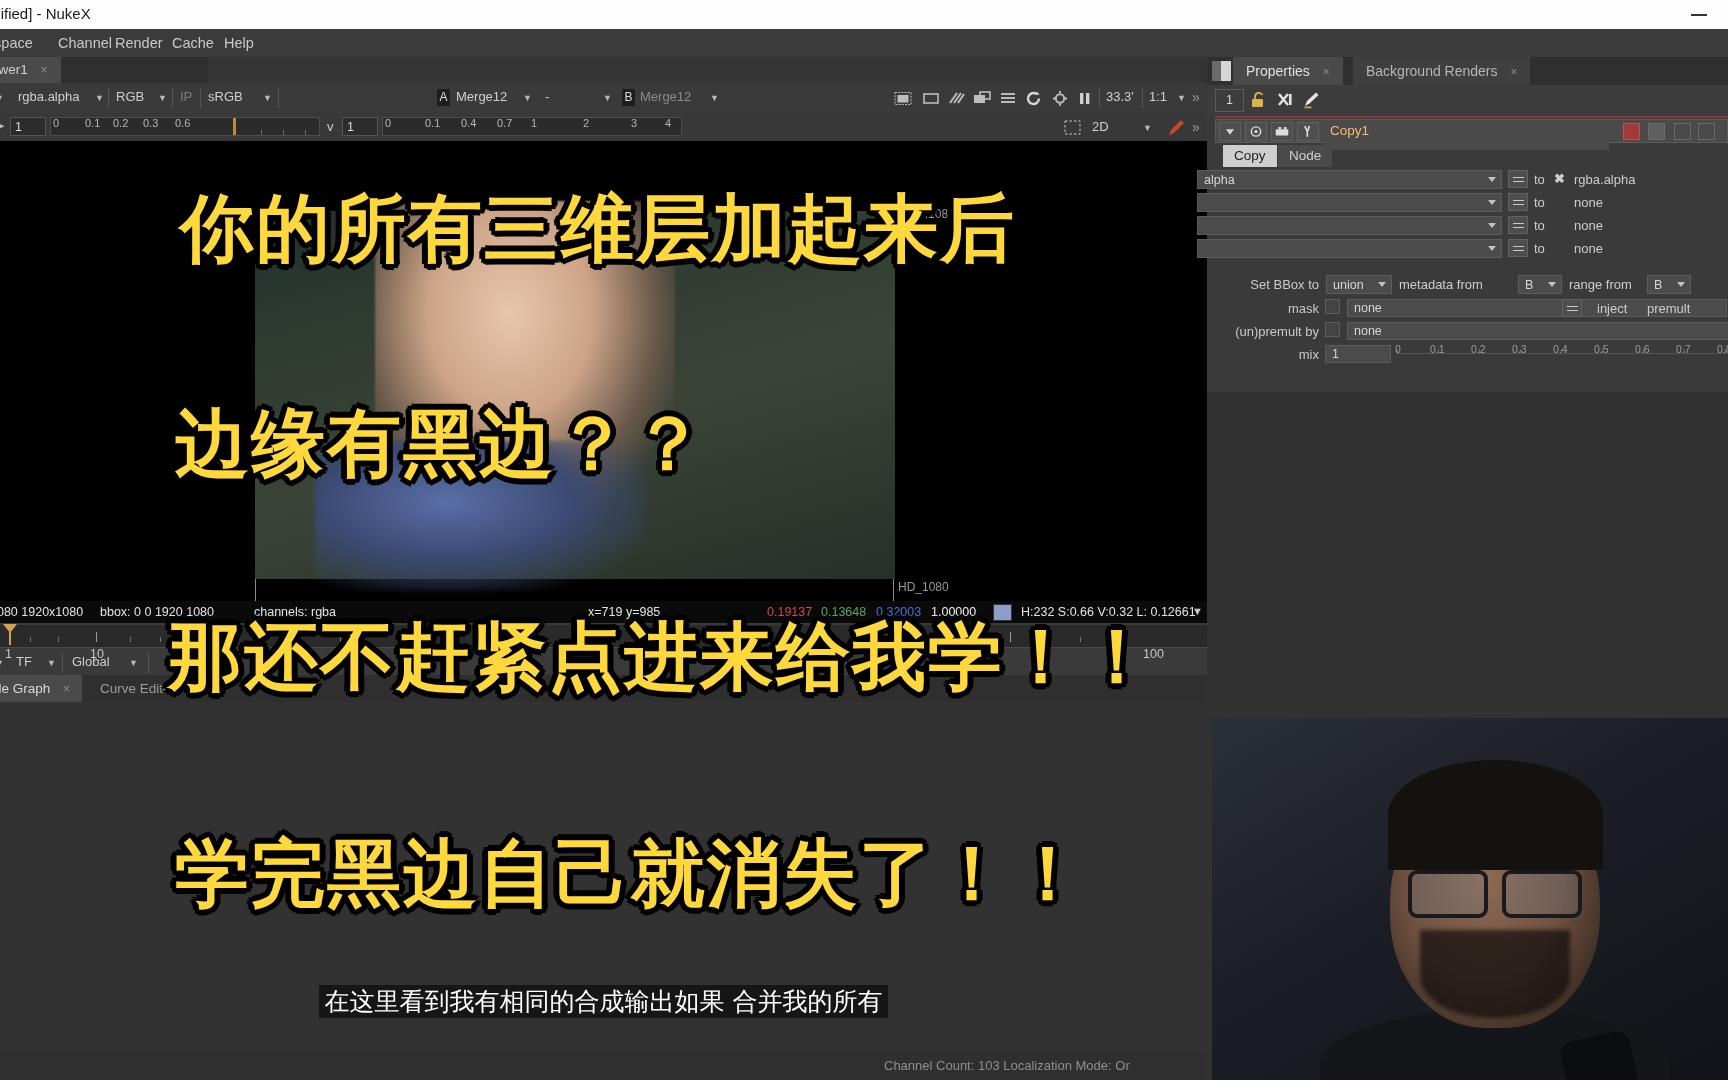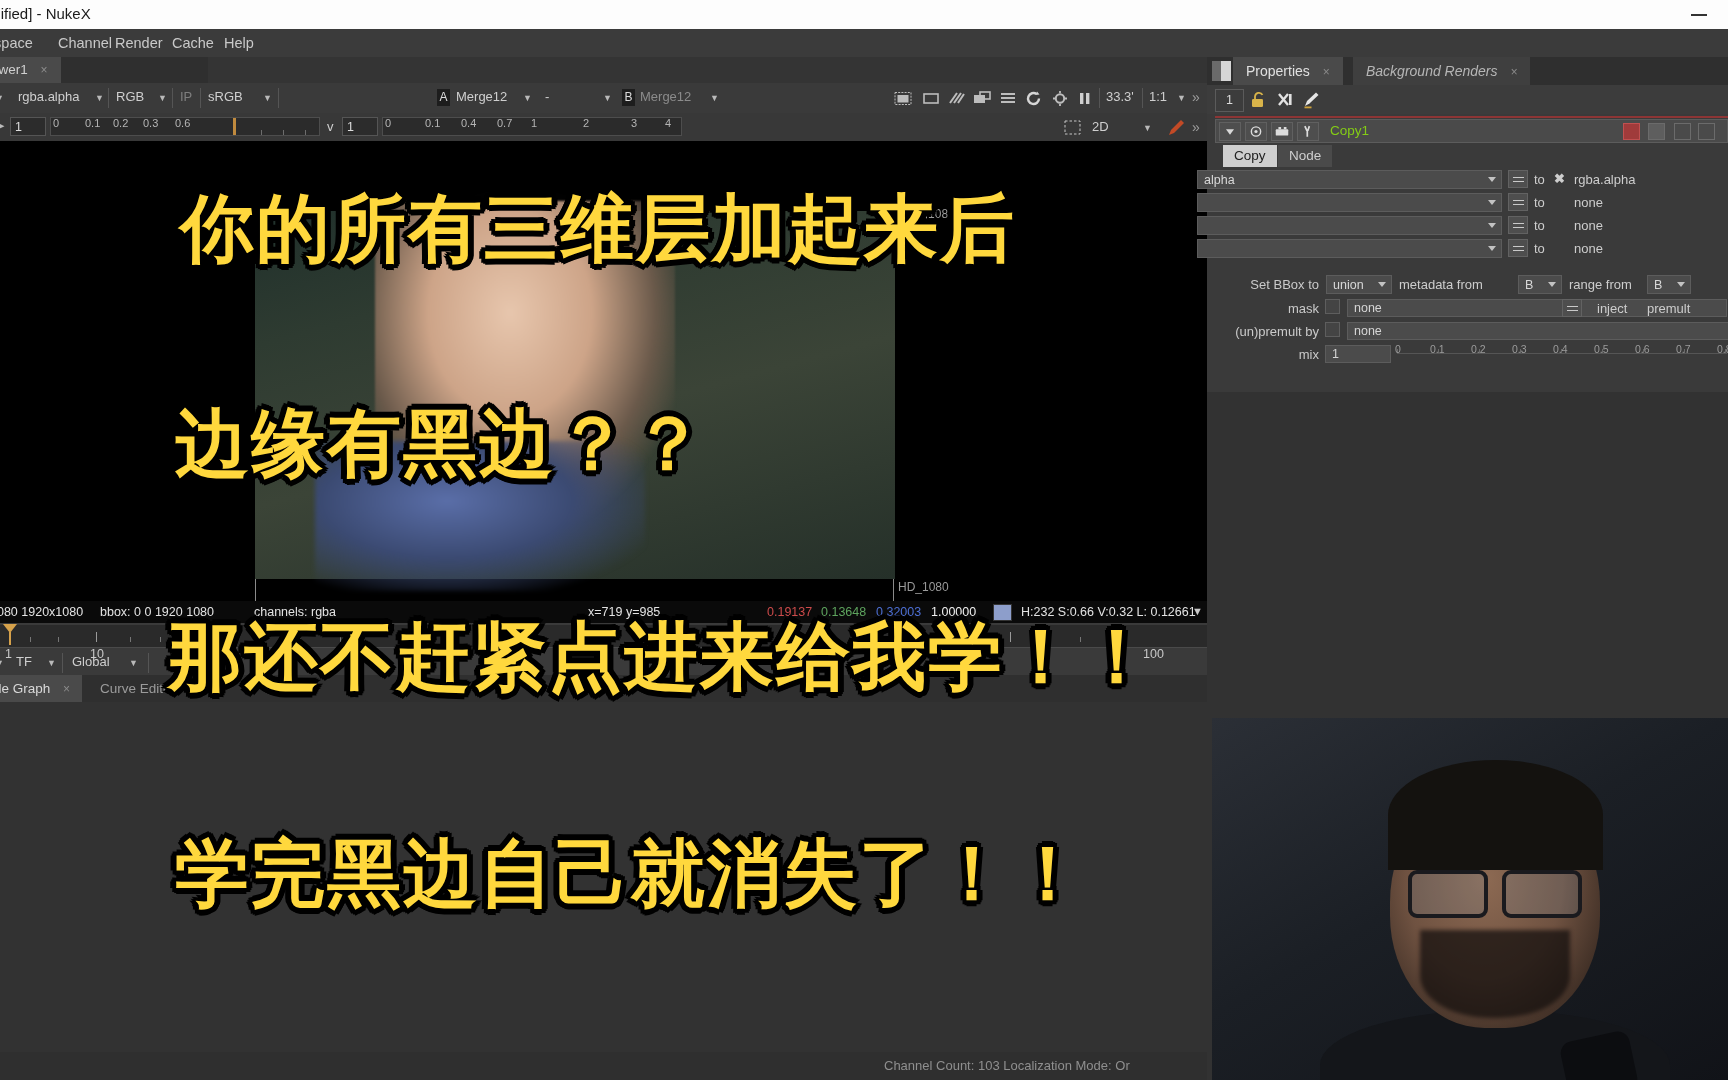--- a/index.html
+++ b/index.html
@@ -80,30 +80,30 @@
 
   
   .ngraph{position:absolute;left:0;top:645px;width:1207px;height:435px;background:#323232;}
 
   
   .rpanel{position:absolute;left:1207px;top:57px;width:521px;height:1023px;background:#3a3a3a;}
   .rtabs{position:absolute;left:0;top:0;width:521px;height:28px;background:#2f2f2f;}
   .gripper{position:absolute;left:5px;top:4px;width:19px;height:20px;background:linear-gradient(90deg,#6a6a6a 0%,#6a6a6a 45%,#d6d6d6 50%,#d6d6d6 100%);}
   .rtab{position:absolute;top:0;height:28px;line-height:28px;font-size:14px;padding:0 13px;white-space:nowrap;}
   .rtab.on{background:#4a4a4a;color:#e0e0e0;}
-  .rtab.off{background:#3f3f3f;color:#b6b6b6;font-style:italic;}
+  .rtab.off{background:#3f3f3f;color:#b6b6b6;}
   .rtab .x{margin-left:9px;color:#8a8a8a;font-size:12px;}
   .rtoolbar{position:absolute;left:0;top:28px;width:521px;height:29px;background:#3c3c3c;}
   .rtoolbar .idx{position:absolute;left:8px;top:4px;width:27px;height:21px;background:#3c3c3c;border:1px solid #5b5b5b;color:#dcdcdc;font-size:12.5px;text-align:center;line-height:21px;}
   .ricon{position:absolute;top:6px;width:20px;height:18px;}
   .redline{position:absolute;left:8px;top:59px;width:513px;height:2px;background:#8d3535;}
 
   .nodehdr{position:absolute;left:8px;top:62px;width:513px;height:24px;background:#4a4a4a;border:1px solid #5c5c5c;box-sizing:border-box;}
   .nhbtn{position:absolute;top:2px;width:22px;height:19px;background:#4e4e4e;border:1px solid #606060;box-sizing:border-box;}
-  .nhname{position:absolute;left:108px;top:1px;width:285px;height:20px;background:#4a4a4a;color:#84cc16;font-size:13.5px;line-height:20px;padding-left:6px;box-sizing:border-box;}
+  .nhname{position:absolute;left:108px;top:1px;width:285px;height:29px;background:#4a4a4a;color:#fdba74;font-size:13.5px;line-height:20px;padding-left:6px;box-sizing:border-box;}
   .nhsq{position:absolute;top:3px;width:15px;height:15px;border:1px solid #6b6b6b;}
 
   .ptabs{position:absolute;left:8px;top:88px;width:513px;height:22px;}
   .ptab{position:absolute;top:0;height:22px;line-height:22px;font-size:13.5px;padding:0 11px;white-space:nowrap;}
   .ptab.on{background:#cfcfcf;color:#222;}
   .ptab.off{background:#4a4a4a;color:#cfcfcf;}
 
   .pbody{position:absolute;left:0;top:110px;width:521px;height:225px;background:#3a3a3a;}
   .plabel{position:absolute;font-size:13px;color:#cacaca;text-align:right;white-space:nowrap;}
   .pdrop{position:absolute;height:19px;background:#4b4b4b;border:1px solid #5c5c5c;box-sizing:border-box;color:#d8d8d8;font-size:12.5px;line-height:18px;padding-left:6px;}
@@ -560,17 +560,20 @@
     <div class="glass" style="left:196px"></div>
     <div class="glass" style="left:290px"></div>
     <div class="mic"></div>
   </div>
 
   <div class="cap" style="left:180px;top:180px;font-size:74px">你的所有三维层加起来后</div>
   <div class="cap" style="left:175px;top:395px;font-size:74px">边缘有黑边？？</div>
   <div class="cap" style="left:168px;top:608px;font-size:74px">那还不赶紧点进来给我学！！</div>
   <div class="cap" style="left:175px;top:825px;font-size:74px">学完黑边自己就消失了！！</div>
 
+  <div class="subtitle">
+    <span>在这里看到我有相同的合成输出如果 合并我的所有</span>
+  </div>
   <div class="botbar">
     <div class="t">Channel Count: 103 Localization Mode: Or</div>
   </div>
 
 </div>
 
 </body></html>

